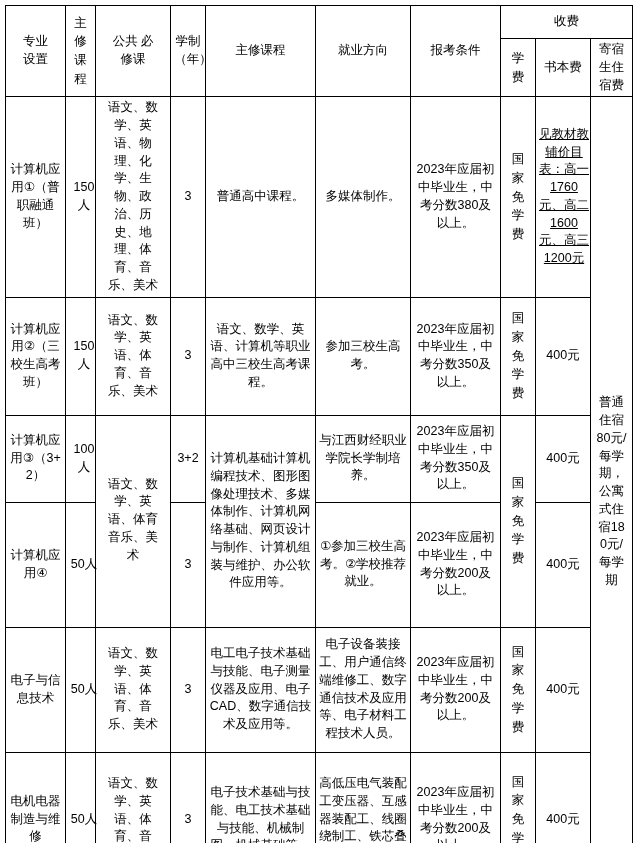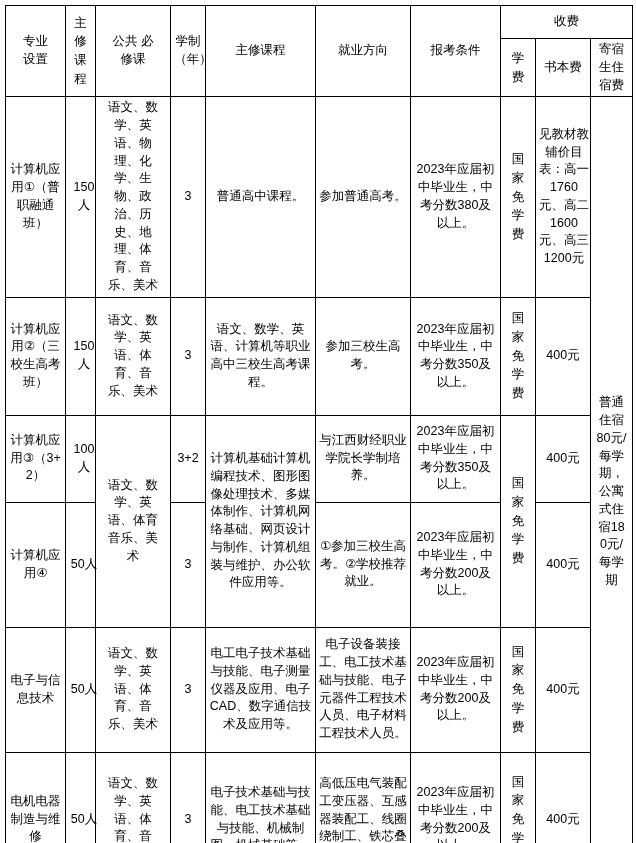--- a/index.html
+++ b/index.html
@@ -81,21 +81,21 @@
   <thead>
     <tr>
       <td rowspan="2" class="hdr">
         <span class="cell-block" style="width:2.2em;margin:0 auto;display:block;">专业
 设置</span>
       </td>
       <td rowspan="2" class="hdr">
         <span class="vtext">主修课程</span>
       </td>
       <td rowspan="2" class="hdr">
-        <span class="cell-block" style="width:3.3em;margin:16px auto;display:block;">公共
+        <span class="cell-block" style="width:3.3em;margin:16px auto;display:block;font-family:Liberation Serif, serif;">公共
 必修课</span>
       </td>
       <td rowspan="2" class="hdr">
         <span class="cell-block" style="width:2.2em;margin:16px auto;display:block;">学制
 （年）</span>
       </td>
       <td rowspan="2" class="hdr">
         <span>主修课程</span>
       </td>
       <td rowspan="2" class="hdr">
@@ -127,27 +127,27 @@
         <span class="cell-block" style="width:4.2em;margin:0 auto;display:block;">计算机应用①（普职融通班）</span>
       </td>
       <td>
         <span class="cell-block" style="width:2.4em;margin:0 auto;display:block;">150人</span>
       </td>
       <td>
         <span class="cell-block" style="width:4.6em;margin:0 auto;display:block;">语文、数学、英语、物理、化学、生物、政治、历史、地理、体育、音乐、美术</span>
       </td>
       <td><span>3</span></td>
       <td><span>普通高中课程。</span></td>
-      <td><span>参加普通高考。</span></td>
+      <td><span>多媒体制作。</span></td>
       <td class="just"><span>2023年应届初中毕业生，中考分数380及以上。</span></td>
       <td>
         <span class="vtext">国家免学费</span>
       </td>
       <td>
-        <span class="cell-block" style="width:4.0em;margin:8px auto;display:block;">见教材教辅价目表：高一1760元、高二1600元、高三1200元</span>
+        <span class="cell-block" style="width:4.0em;margin:8px auto;display:block;text-decoration:underline;">见教材教辅价目表：高一1760元、高二1600元、高三1200元</span>
       </td>
       <td rowspan="6">
         <span class="cell-block" style="width:2.4em;margin:16px auto;display:block;">普通住宿80元/每学期，公寓式住宿180元/每学期</span>
       </td>
     </tr>
 
     <tr style="height:118px;">
       <td>
         <span class="cell-block" style="width:4.2em;margin:0 auto;display:block;">计算机应用②（三校生高考班）</span>
       </td>
@@ -168,21 +168,21 @@
     </tr>
 
     <tr style="height:87px;">
       <td>
         <span class="cell-block" style="width:4.2em;margin:0 auto;display:block;">计算机应用③（3+2）</span>
       </td>
       <td>
         <span class="cell-block" style="width:2.4em;margin:0 auto;display:block;">100人</span>
       </td>
       <td rowspan="2">
-        <span class="cell-block" style="width:4.6em;margin:16px auto;display:block;">语文、数学、英语、体育音乐、美术</span>
+        <span class="cell-block" style="width:4.6em;margin:16px auto;display:block;font-family:Liberation Mono, monospace;">语文、数学、英语、体育音乐、美术</span>
       </td>
       <td><span>3+2</span></td>
       <td rowspan="2" class="just"><span>计算机基础计算机编程技术、图形图像处理技术、多媒体制作、计算机网络基础、网页设计与制作、计算机组装与维护、办公软件应用等。</span></td>
       <td class="just"><span>与江西财经职业学院长学制培养。</span></td>
       <td class="just"><span>2023年应届初中毕业生，中考分数350及以上。</span></td>
       <td rowspan="2">
         <span class="vtext">国家免学费</span>
       </td>
       <td><span>400元</span></td>
     </tr>
@@ -205,21 +205,21 @@
         <span class="cell-block" style="width:4.2em;margin:0 auto;display:block;">电子与信息技术</span>
       </td>
       <td>
         <span class="cell-block" style="width:2.4em;margin:0 auto;display:block;">50人</span>
       </td>
       <td>
         <span class="cell-block" style="width:4.6em;margin:0 auto;display:block;">语文、数学、英语、体育、音乐、美术</span>
       </td>
       <td><span>3</span></td>
       <td class="just"><span>电工电子技术基础与技能、电子测量仪器及应用、电子CAD、数字通信技术及应用等。</span></td>
-      <td class="just"><span>电子设备装接工、电工技术基础与技能、电子元器件工程技术人员、电子材料工程技术人员。</span></td>
+      <td class="just"><span>电子设备装接工、用户通信终端维修工、数字通信技术及应用等、电子材料工程技术人员。</span></td>
       <td class="just"><span>2023年应届初中毕业生，中考分数200及以上。</span></td>
       <td>
         <span class="vtext">国家免学费</span>
       </td>
       <td><span>400元</span></td>
     </tr>
 
     <tr style="height:135px;">
       <td>
         <span class="cell-block" style="width:4.2em;margin:0 auto;display:block;">电机电器制造与维修</span>

